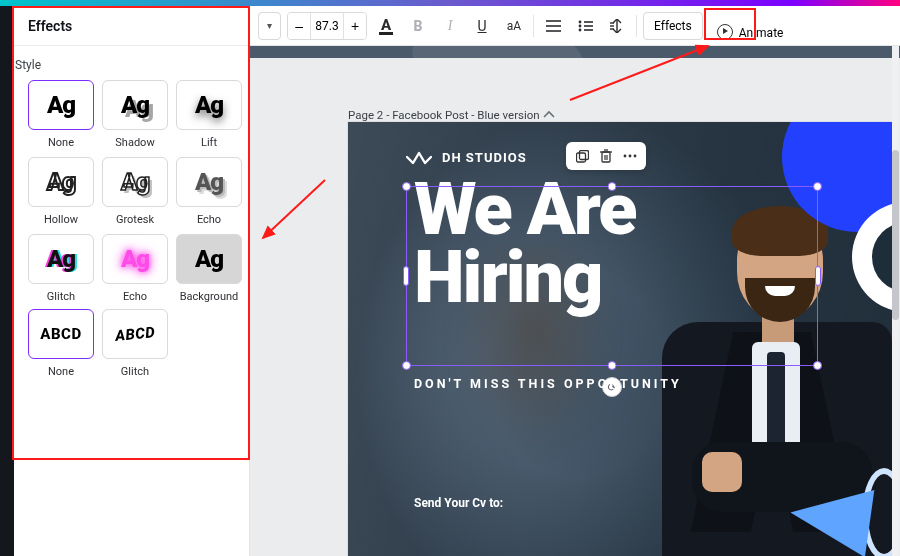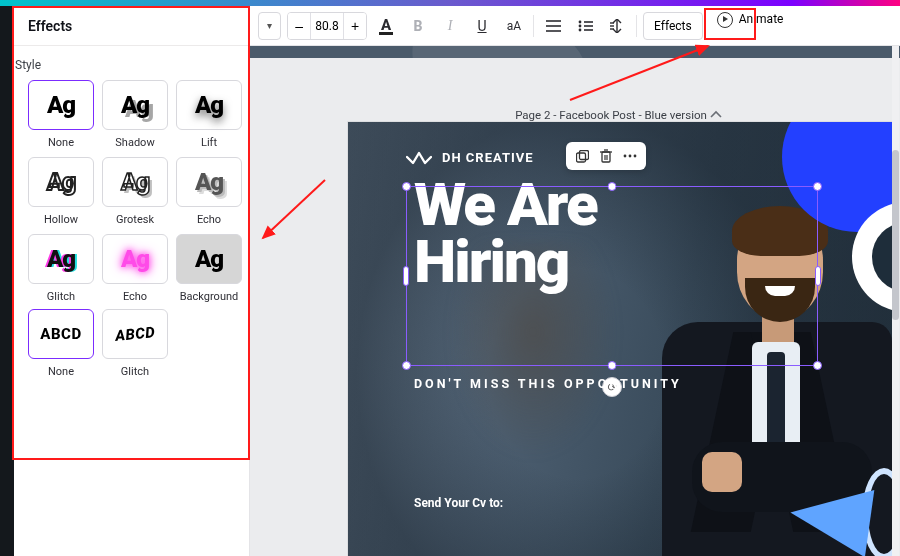--- a/index.html
+++ b/index.html
@@ -38,34 +38,34 @@
   .chev { font-size: 10px; color: #555; }
   .stepper { display: flex; align-items: center; border: 1px solid #d8d8dd; border-radius: 4px; height: 28px; overflow: hidden; }
   .stepper button { width: 22px; height: 28px; border: none; background: #fff; font-size: 14px; cursor: pointer; }
   .stepper .val { width: 34px; text-align: center; font-size: 12px; border-left: 1px solid #e0e0e5; border-right: 1px solid #e0e0e5; line-height: 28px; }
   .tb-icon { width: 26px; height: 28px; display: flex; align-items: center; justify-content: center; font-size: 14px; color: #2b2b30; cursor: pointer; border-radius: 4px; }
   .tb-icon.dim { color: #aeb0b6; }
   .colorA { font-weight: 800; font-size: 15px; }
   .colorA-underline { width: 14px; height: 3px; background: #222; margin-top: -2px; }
   .divider { width: 1px; height: 22px; background: #e4e4e7; }
   .effects-btn { border: 1px solid #d8d8dd; border-radius: 4px; height: 28px; padding: 0 10px; font-size: 12px; display: flex; align-items: center; cursor: pointer; }
-  .animate-btn { display: flex; align-items: flex-start; gap: 6px; height: 28px; padding: 0 8px; font-size: 12px; cursor: pointer; }
+  .animate-btn { display: flex; align-items: flex-end; gap: 6px; height: 28px; padding: 0 8px; font-size: 12px; cursor: pointer; }
   .animate-ico { width: 16px; height: 16px; border: 1.5px solid #333; border-radius: 50%; position: relative; }
   .animate-ico::after { content: ""; position: absolute; left: 5px; top: 3.5px; border-left: 5px solid #333; border-top: 3px solid transparent; border-bottom: 3px solid transparent; }
   .redbox-effects { position: absolute; border: 2px solid #ff1a1a; pointer-events: none; left: 704px; top: 8px; width: 52px; height: 32px; }
 
   
   .arrow { position: absolute; pointer-events: none; }
 
   
   .canvas-bg { position: absolute; left: 250px; top: 46px; width: 650px; height: 510px; background: #ebecee; }
   .sliver { position: absolute; left: 250px; top: 46px; width: 650px; height: 12px; background: #4a5a6a; overflow: hidden; }
   .sliver::before { content: ""; position: absolute; left: 160px; top: -30px; width: 180px; height: 100px; border-radius: 60px; background: rgba(255,255,255,.08); transform: rotate(20deg); }
 
-  .page-head { position: absolute; left: 348px; top: 104px; width: 544px; height: 22px; display: flex; align-items: center; justify-content: center; font-size: 11.5px; color: #3b3f46; }
+  .page-head { position: absolute; left: 348px; top: 104px; width: 544px; height: 22px; display: flex; align-items: center; justify-content: flex-start; font-size: 11.5px; color: #3b3f46; }
   .page-collapse { width: 18px; height: 18px; display: flex; align-items: center; justify-content: center; color: #6b6f76; cursor: pointer; }
 
   .artboard { position: absolute; left: 348px; top: 122px; width: 544px; height: 434px; background: #223745; overflow: hidden; box-shadow: 0 0 0 1px rgba(0,0,0,.06); }
 
   
   .photo { position: absolute; inset: 0; background:
     radial-gradient(220px 260px at 42% 58%, rgba(30,40,50,.0) 0%, rgba(30,40,50,.0) 40%, rgba(20,30,40,.5) 100%),
     linear-gradient(100deg, #66788a 0%, #4e6072 30%, #3a4c5c 60%, #2d3e4c 100%);
   }
   .blur-person { position: absolute; left: 80px; top: 120px; width: 210px; height: 300px; background: radial-gradient(120px 180px at 50% 30%, rgba(80,70,60,.55), rgba(50,60,70,0) 70%); filter: blur(6px); }
@@ -100,21 +100,21 @@
   .handle { position: absolute; width: 9px; height: 9px; background: #fff; border: 1.5px solid #8a5cff; border-radius: 50%; }
   .h-tl { left: -5px; top: -5px; } .h-tr { right: -5px; top: -5px; }
   .h-bl { left: -5px; bottom: -5px; } .h-br { right: -5px; bottom: -5px; }
   .h-tm { left: 50%; top: -5px; transform: translateX(-50%); }
   .h-bm { left: 50%; bottom: -5px; transform: translateX(-50%); }
   .side-handle { position: absolute; width: 6px; height: 20px; background: #fff; border: 1.5px solid #8a5cff; border-radius: 3px; }
   .sh-l { left: -4px; top: 50%; transform: translateY(-50%); }
   .sh-r { right: -4px; top: 50%; transform: translateY(-50%); }
   .rotate-handle { position: absolute; left: 50%; bottom: -32px; transform: translateX(-50%); width: 20px; height: 20px; background: #fff; border: 1.5px solid #d0d0d6; border-radius: 50%; display:flex; align-items:center; justify-content:center; font-size:11px; color:#555; cursor:pointer;}
 
-  .headline { position: absolute; left: 66px; top: 54px; color: #fff; font-weight: 900; font-size: 60px; line-height: .95; letter-spacing: -2px; }
+  .headline { position: absolute; left: 66px; top: 54px; color: #fff; font-weight: 900; font-size: 72px; line-height: .95; letter-spacing: -2px; }
   .subhead { position: absolute; left: 66px; top: 254px; color: #fff; font-weight: 700; font-size: 12.5px; letter-spacing: 3px; }
   .bullets { position: absolute; left: 100px; top: 290px; color: #fff; font-weight: 800; font-size: 14px; letter-spacing: 2px; }
   .bullets li { list-style: disc; margin-bottom: 4px; }
   .cvline { position: absolute; left: 66px; top: 374px; color: #fff; font-weight: 700; font-size: 12px; }
 
   .scroll-track { position:absolute; right:1px; top:46px; width:7px; height:510px; background:#f0f0f2;}
   .scroll-thumb { position:absolute; right:1px; top:150px; width:7px; height:170px; background:#c4c6cc; border-radius:4px;}
 
 </style>
 </head>
@@ -201,21 +201,21 @@
 </div>
 
 <div class="redbox-sidebar"></div>
 
 <div class="toolbar">
   <div class="font-dd">
     <span class="chev">▾</span>
   </div>
   <div class="stepper">
     <button>–</button>
-    <div class="val">80.8</div>
+    <div class="val">87.3</div>
     <button>+</button>
   </div>
   <div class="tb-icon" style="flex-direction:column;gap:0">
     <span class="colorA">A</span>
     <span class="colorA-underline"></span>
   </div>
   <div class="tb-icon dim" style="font-weight:800">B</div>
   <div class="tb-icon dim" style="font-style:italic;font-family:serif">I</div>
   <div class="tb-icon" style="text-decoration:underline">U</div>
   <div class="tb-icon" style="font-size:12px">aA</div>
@@ -291,21 +291,21 @@
   <div class="white-ring"></div>
   <div class="megaphone">
     <div class="ring1"></div>
       <div class="cone"></div>
   </div>
 
   <div class="logo-row">
     <svg width="26" height="18">
         <polyline points="1,9 7,15 13,5 19,15 25,9" fill="none" stroke="#fff" stroke-width="2.4" stroke-linejoin="round" stroke-linecap="round"></polyline>
       </svg>
-    <span>DH CREATIVE</span>
+    <span>DH STUDIOS</span>
   </div>
 
   <div class="ctx-toolbar">
     <div class="ctx-ico">
       <svg width="13" height="13">
           <rect x="0.5" y="3" width="9" height="9" rx="1.5" fill="none" stroke="#333" stroke-width="1.3"></rect>
           <rect x="3.5" y="0.5" width="9" height="9" rx="1.5" fill="none" stroke="#333" stroke-width="1.3"></rect>
         </svg>
     </div>
     <div class="ctx-ico">

